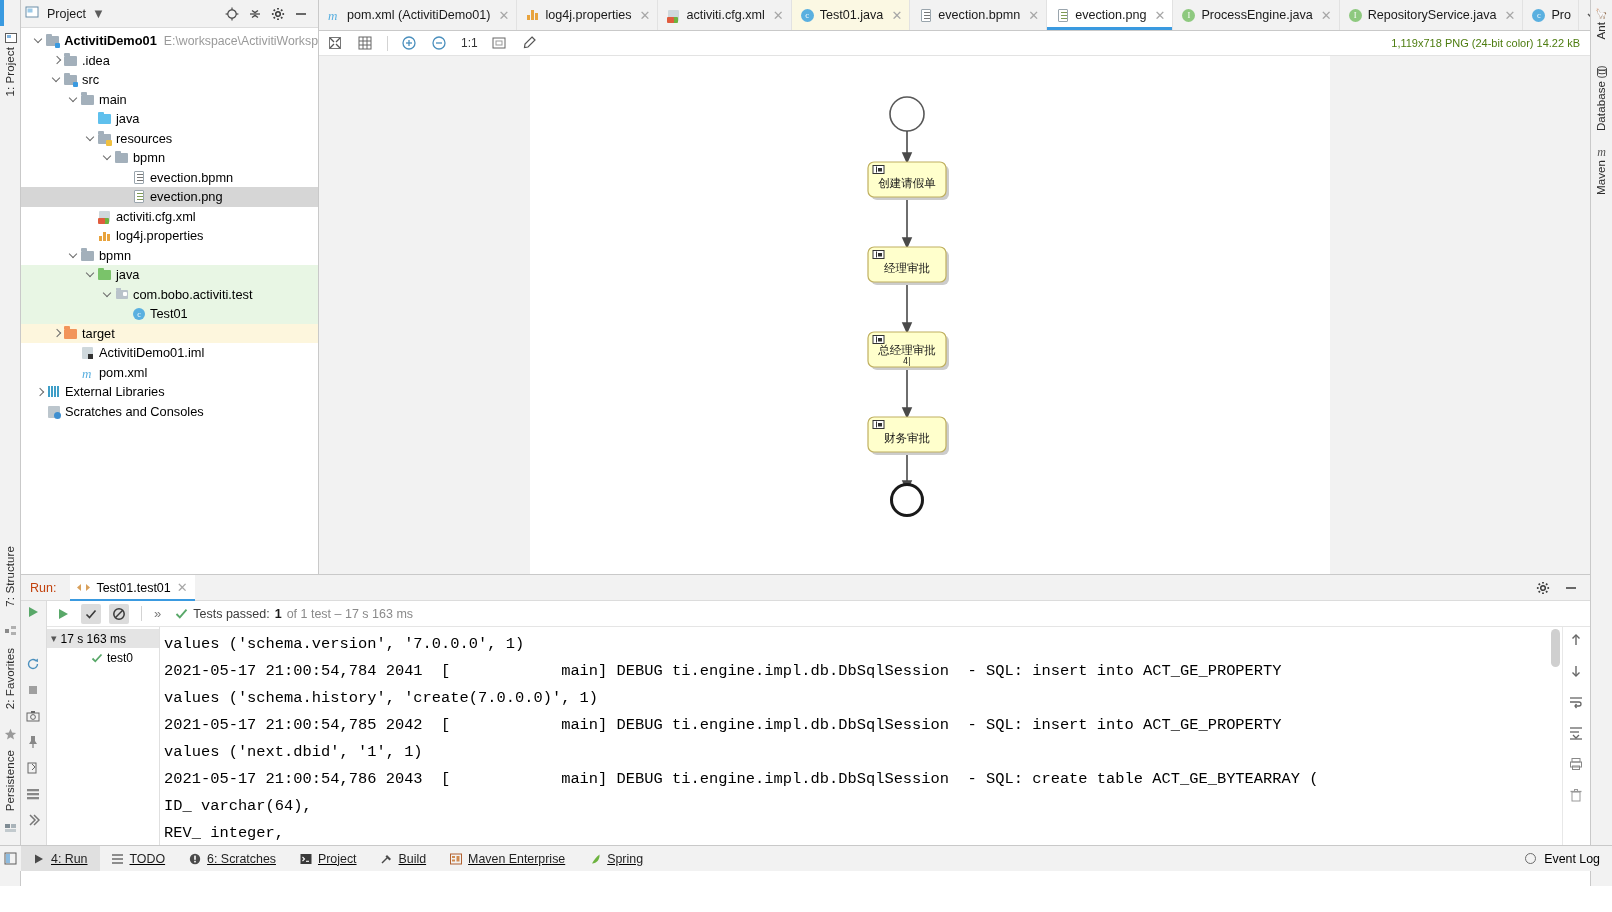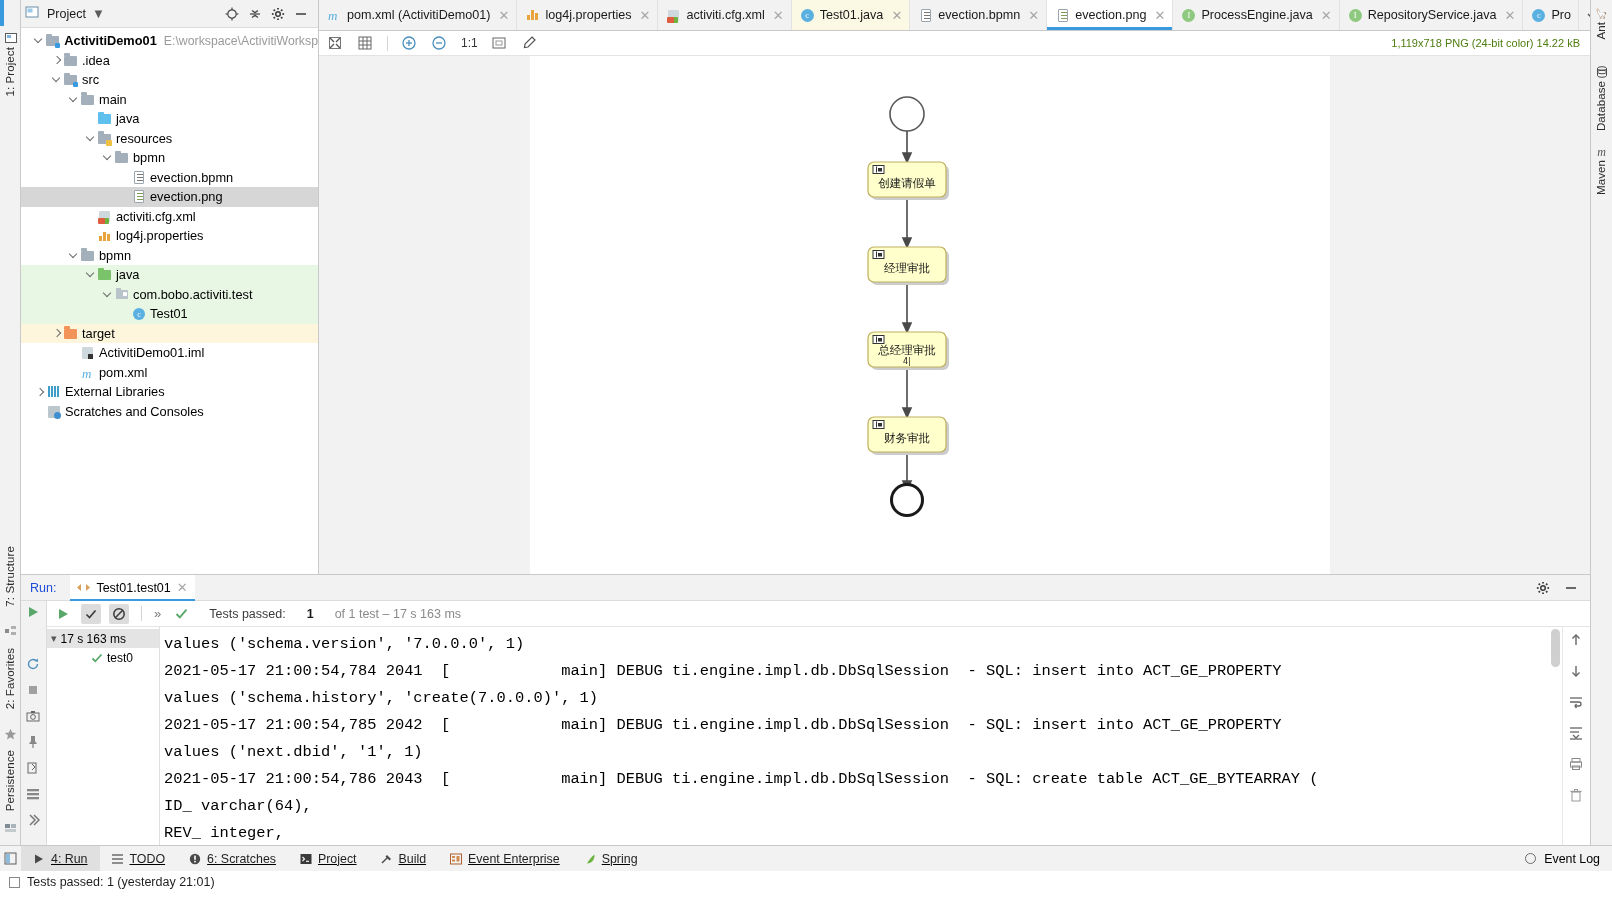--- a/index.html
+++ b/index.html
@@ -176,42 +176,42 @@
 
   
   .run-panel {
     position: absolute; left: 21px; top: 574px; right: 22px; height: 271px;
     background: #ffffff; border-top: 1px solid #c9c9c9;
   }
   .run-head {
     height: 26px; background: #f2f2f2; display: flex; align-items: center;
     padding-left: 9px; border-bottom: 1px solid #dcdcdc;
   }
-  .run-head .lbl { font-size: 12.5px; color:#1d4ed8; margin-right: 14px;}
+  .run-head .lbl { font-size: 12.5px; color:#c2410c; margin-right: 14px;}
   .run-tab {
     display:flex; align-items:center; gap:6px; height:26px; padding: 0 7px;
     font-size: 12.5px; position: relative; background: #ffffff;
   }
   .run-tab::after{content:"";position:absolute;left:0;right:0;bottom:0;height:2px;background:#3a9ae0;}
   .run-head .spacer { margin-left:auto; display:flex; align-items:center; gap:14px; padding-right:12px;}
 
   .run-body { position:absolute; left:0; top:26px; right:0; bottom:0; display:flex; }
   .run-left-gutter {
     width: 26px; background: #f2f2f2; border-right:1px solid #dcdcdc;
     display:flex; flex-direction:column; align-items:center; padding-top:4px; gap:11px;
   }
   .gut-ic { width:15px;height:15px; position:relative; color:#5c5c5c;}
   .run-mid { flex: 1; position: relative; display:flex; flex-direction:column;}
   .run-toolbar2 {
     height: 26px; display:flex; align-items:center; gap: 8px; padding-left:6px;
     border-bottom:1px solid #e5e5e5; background:#fff;
   }
   .sq-btn { width:20px;height:20px; display:flex;align-items:center;justify-content:center; border-radius:2px;}
   .sq-btn.on { background:#dcdcdc; }
-  .tests-status { font-size:12.5px; color:#3c3c3c; margin-left:6px; display:flex; align-items:center; gap:21px;}
+  .tests-status { font-size:12.5px; color:#3c3c3c; margin-left:6px; display:flex; align-items:center; gap:5px;}
   .tests-status b { font-weight: bold; color:#1a1a1a;}
   .tests-status .muted { color:#8a8a8a;}
   .run-split { flex:1; display:flex; min-height:0; }
   .test-tree {
     width: 113px; border-right:1px solid #e0e0e0; background:#fff; padding-top:2px; font-size:12px;
   }
   .tt-row { height:19px; display:flex; align-items:center; gap:4px; padding-left:4px; white-space:nowrap;}
   .tt-row.sel { background:#e4e4e4; }
   .console {
     flex:1; position:relative; overflow:hidden; background:#fff;
@@ -982,35 +982,31 @@
         </span>
         <span class="bb-item">
           <span>
             <svg width="12" height="12" viewBox="0 0 12 12">
               <rect x="0.5" y="1" width="11" height="10" fill="none" stroke="#b06030"></rect>
               <rect x="2" y="3" width="3" height="2" fill="#d08a50"></rect>
               <rect x="2" y="6.5" width="3" height="2" fill="#d08a50"></rect>
               <rect x="6.5" y="3" width="3" height="5.5" fill="#d08a50"></rect>
             </svg>
           </span>
-          <span>Event Enterprise</span>
+          <span>Maven Enterprise</span>
         </span>
         <span class="bb-item">
           <span>
             <svg width="12" height="12" viewBox="0 0 12 12">
               <path d="M10.5,1.5 C11,6 8,10.5 3,10.5 C5,7 7,4 10.5,1.5 Z" fill="#6db33f"></path>
             </svg>
           </span>
           <span>Spring</span>
         </span>
       </span>
     <span class="bb-right">
       <span class="circ"></span>
       <span>Event Log</span>
     </span>
   </div>
 
-  <div class="status-bar">
-    <span class="chk"></span>
-    <span>Tests passed: 1 (yesterday 21:01)</span>
-  </div>
 
 </div>
 
 </body></html>

